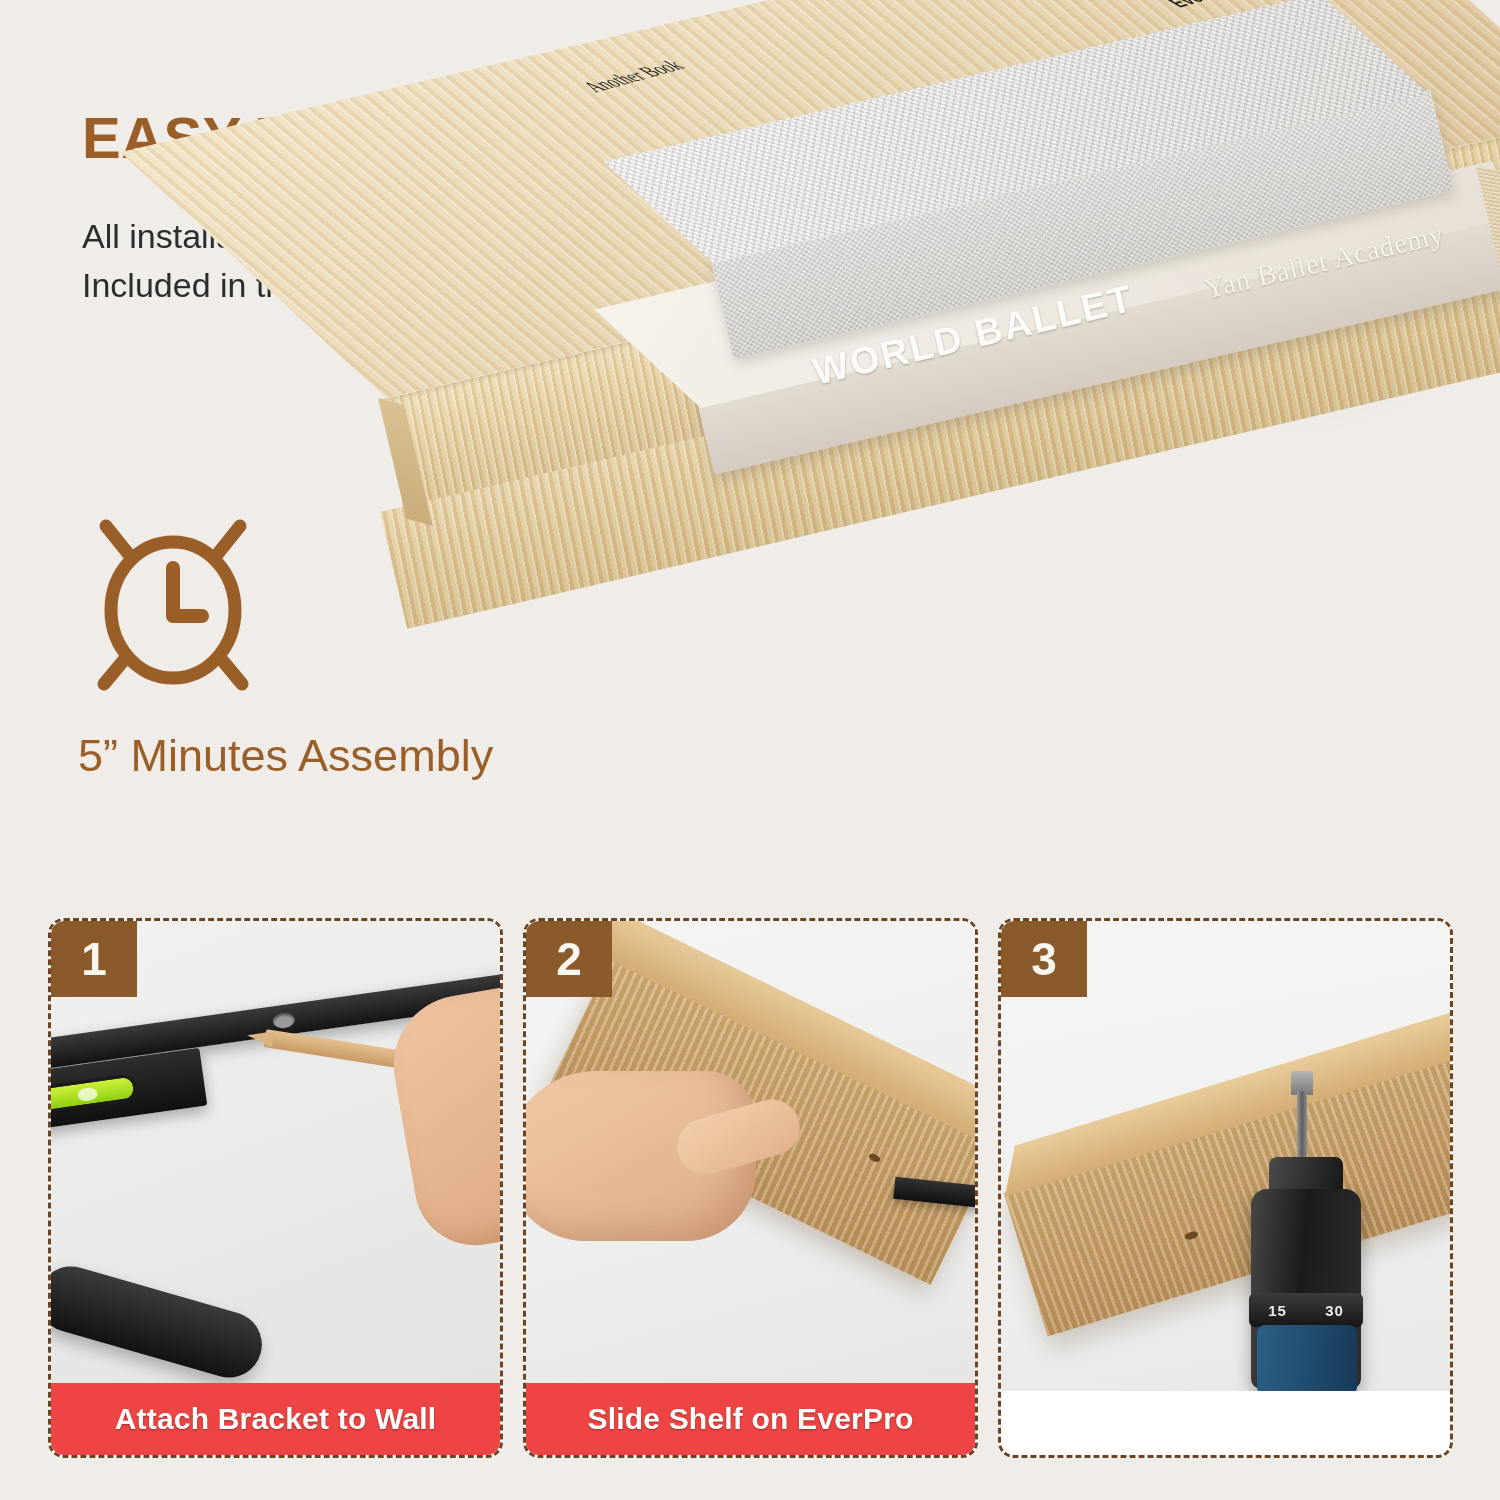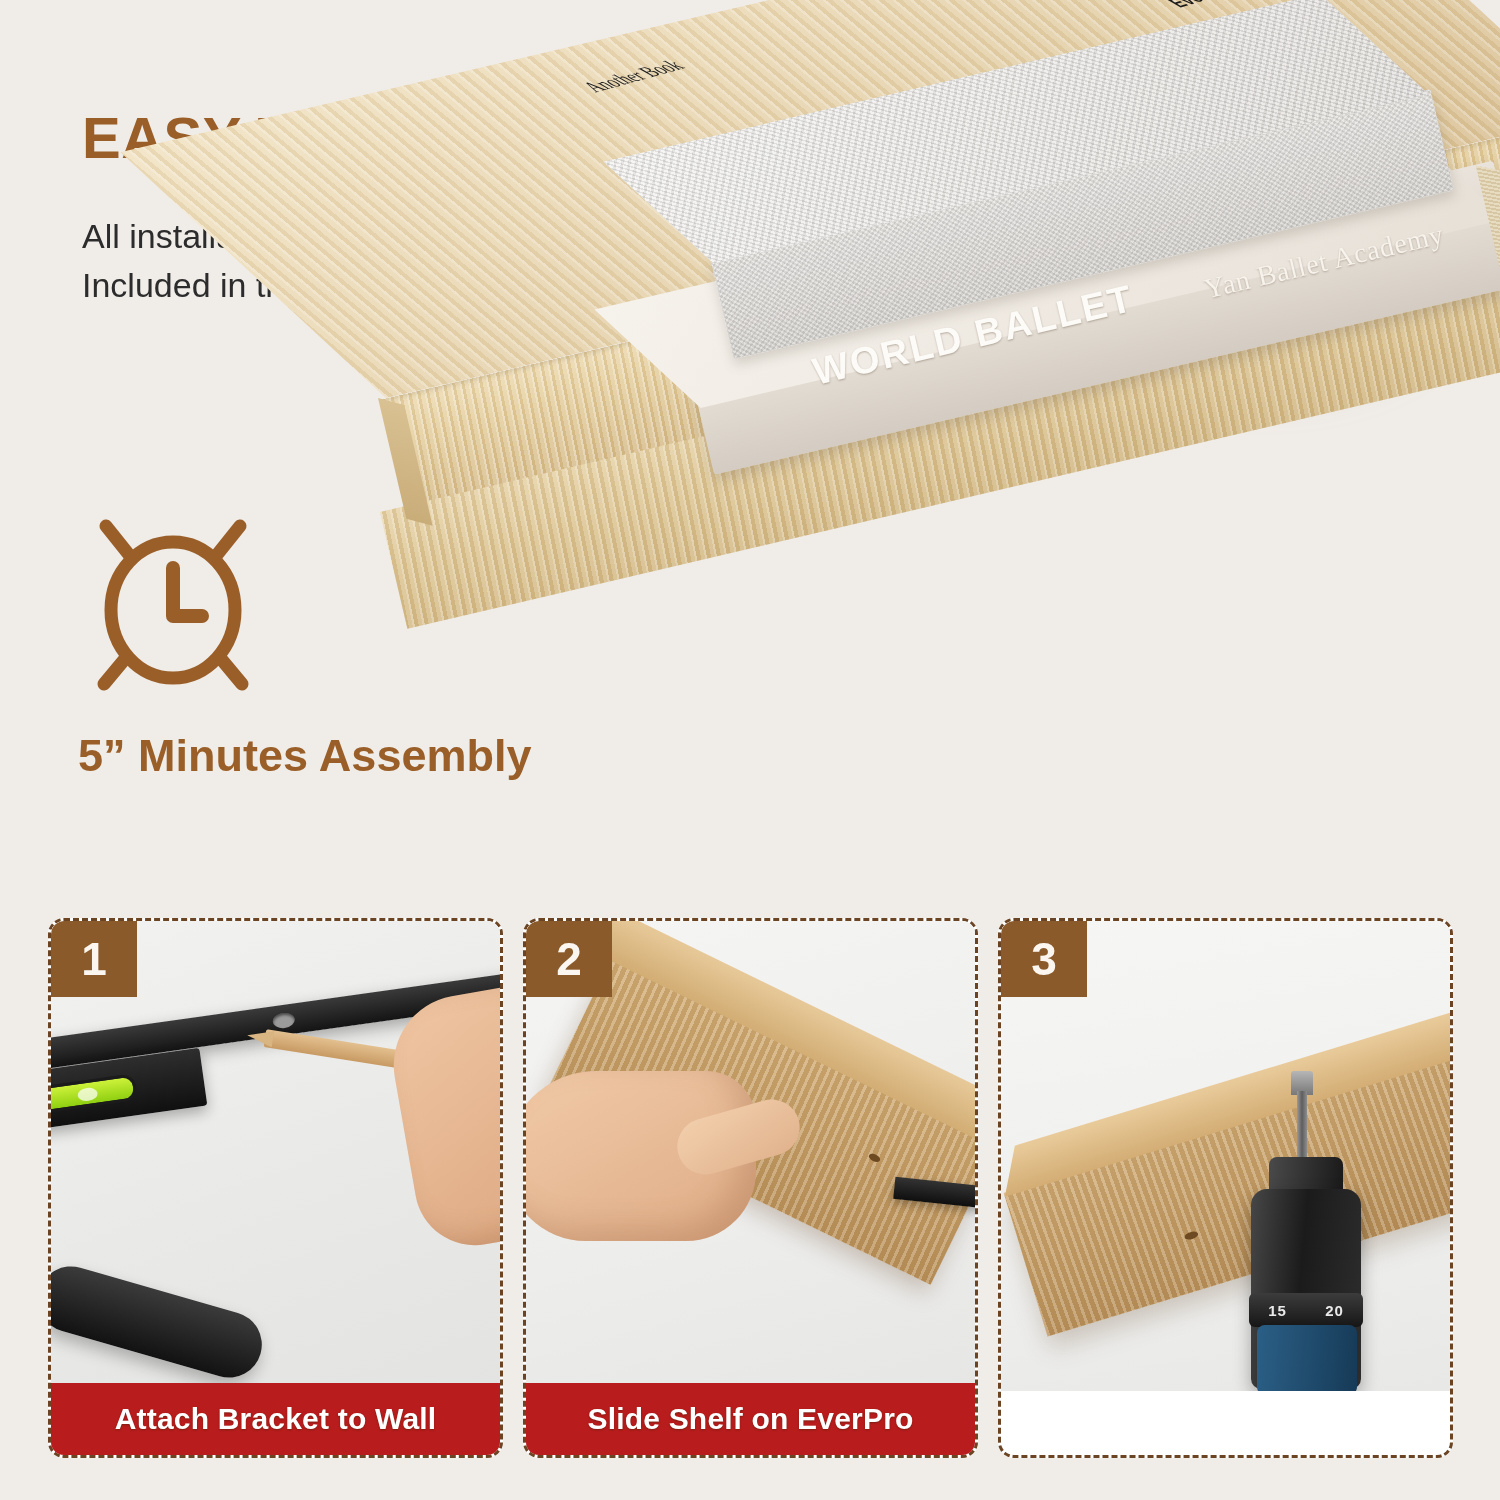--- a/index.html
+++ b/index.html
@@ -21,21 +21,21 @@
   }
   .subline {
     position:absolute; left:82px; top:212px;
     font-size:34px; line-height:1.45; color:#2c2c2c; font-weight:400;
   }
 
   
   .clock-wrap { position:absolute; left:78px; top:512px; width:190px; height:185px; }
   .assembly {
     position:absolute; left:78px; top:730px;
-    font-size:45px; font-weight:bold; color:#9a5f28; white-space:nowrap;
+    font-size:45px; font-weight:normal; color:#9a5f28; white-space:nowrap;
   }
 
   
   .wall-shadow {
     position:absolute; left:1120px; top:185px; width:360px; height:230px;
     background:radial-gradient(ellipse at 40% 45%, rgba(150,140,132,.42) 0%, rgba(150,140,132,.18) 48%, rgba(150,140,132,0) 72%);
     filter:blur(14px);
   }
 
   
@@ -151,21 +151,21 @@
 
   .badge {
     position:absolute; left:0; top:0; width:86px; height:76px;
     background:#8a5a2b; border-radius:13px 0 0 0;
     color:#fbf7f0; font-size:46px; font-weight:bold;
     display:flex; align-items:center; justify-content:center;
     z-index:6;
   }
   .caption {
     position:absolute; left:0; bottom:0; width:100%; height:72px;
-    background:#b91c1c; color:#fff;
+    background:#ef4444; color:#fff;
     display:flex; align-items:center; justify-content:center;
     font-size:30px; font-weight:bold; letter-spacing:.2px;
     text-shadow:0 1px 2px rgba(60,35,12,.5);
     z-index:5;
   }
 
   
   .wall1 { position:absolute; inset:0; background:linear-gradient(160deg,#f2f2f1 0%, #e9e9e8 55%, #e3e3e2 100%); }
   .bracket1 {
     position:absolute; left:-10px; top:118px; width:500px; height:30px;
@@ -427,19 +427,19 @@
       <div class="shelf3">
         <div class="shelf3-top"></div>
         <div class="shelf3-hole"></div>
       </div>
       <div class="screw3"></div>
       <div class="bit3"></div>
       <div class="chuck3"></div>
       <div class="drill3"></div>
       <div class="ring3">
         <span>15</span>
-        <span>20</span>
+        <span>30</span>
       </div>
       <div class="drillbody3"></div>
     </div>
     <div class="badge">3</div>
   </div>
 </div>
 
 </body></html>

